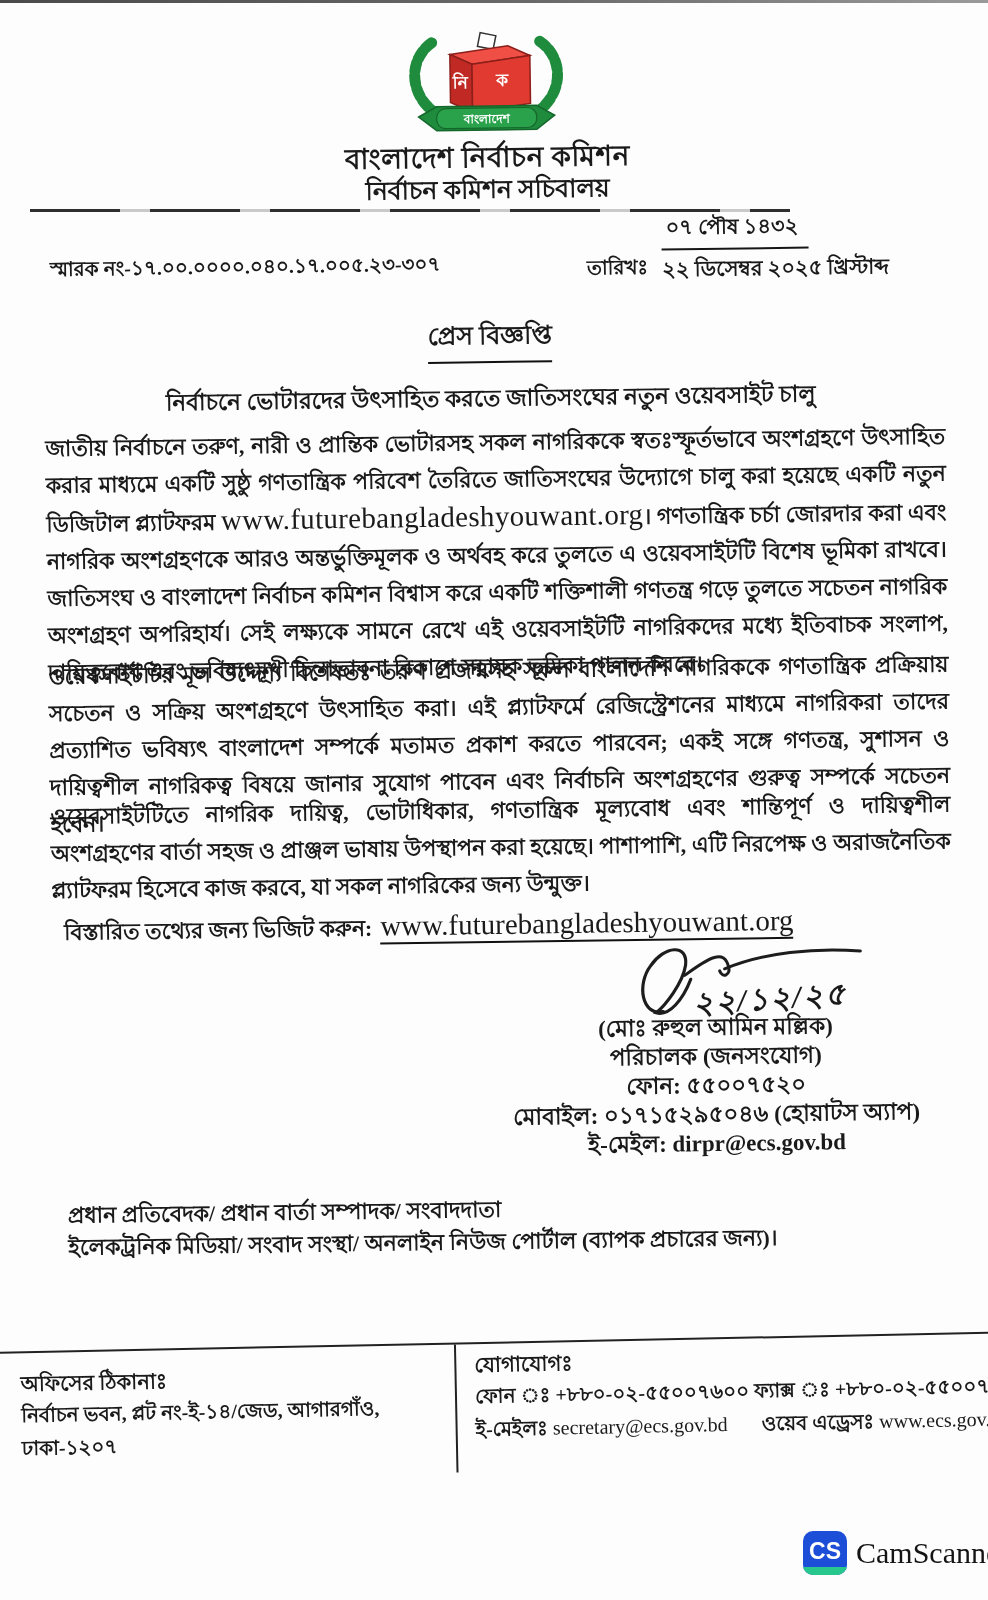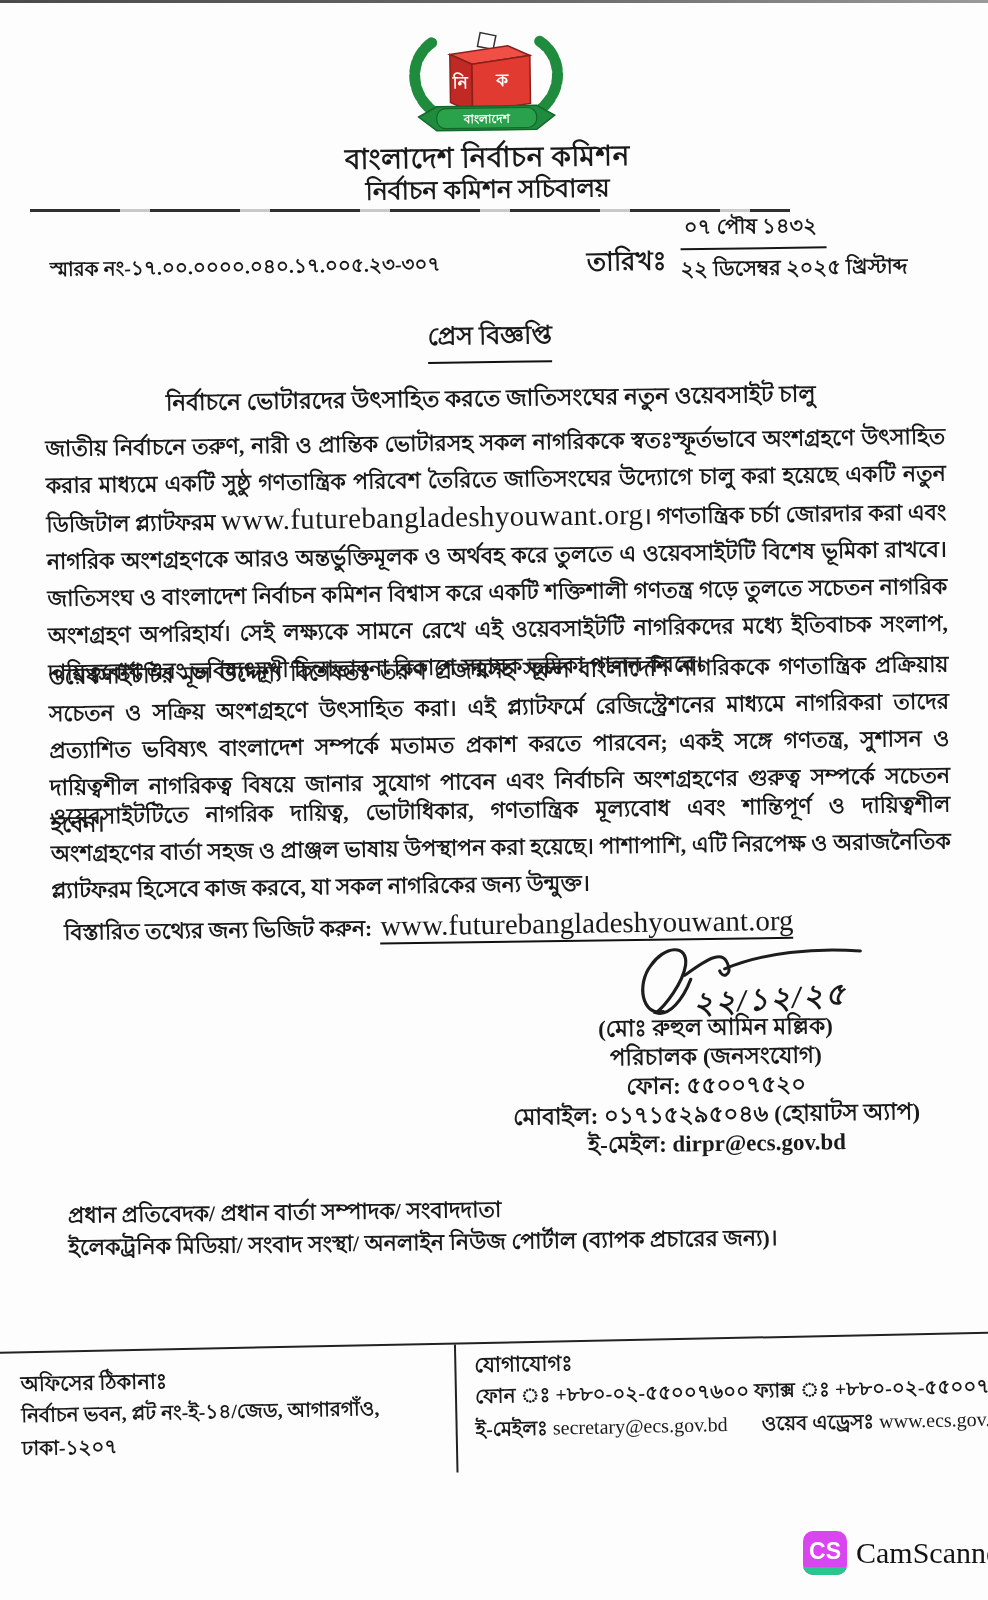--- a/index.html
+++ b/index.html
@@ -26,21 +26,21 @@
   
   .logo-wrap { position: absolute; top: 26px; left: 388px; width: 212px; height: 112px; }
   .org-name { position: absolute; top: 136px; left: 0; width: 988px; text-align: center;
               font-size: 28px; font-weight: 700; letter-spacing: .5px; }
   .org-dept { position: absolute; top: 170px; left: 0; width: 988px; text-align: center;
               font-size: 25px; font-weight: 700; }
 
   
   .memo { position: absolute; top: 248px; left: 55px; font-size: 20px; font-weight: 700; }
   .date-block { position: absolute; top: 214px; left: 592px; display: flex; align-items: flex-end; gap: 14px; }
-  .date-label { font-size: 26px; font-weight: 700; padding-bottom: 4px; }
+  .date-label { font-size: 20px; font-weight: 700; padding-bottom: 4px; }
   .date-stack { display: flex; flex-direction: column; align-items: flex-start; }
   .date-bn { font-size: 21px; font-weight: 700; border-bottom: 2px solid #161616; padding: 0 10px 2px 4px; }
   .date-gr { font-size: 21px; font-weight: 700; padding-top: 3px; }
 
   
   .press-heading-row { position: absolute; top: 316px; left: 0; width: 988px; text-align: center; }
   .press-heading { display: inline-block; font-size: 25px; font-weight: 700;
                    border-bottom: 2.5px solid #111; padding-bottom: 2px; }
   .press-title { position: absolute; top: 380px; left: 0; width: 988px; text-align: center;
                  font-size: 23px; font-weight: 700; }
@@ -77,21 +77,21 @@
   .footer-left { width: 470px; padding: 16px 0 0 36px; }
   .footer-right { flex: 1; border-left: 2px solid #222; padding: 6px 0 0 18px; }
   .footer-box .h { font-size: 21px; font-weight: 700; line-height: 30px; }
   .footer-box .t { font-size: 20px; font-weight: 700; line-height: 33px; }
   .footer-email-row { display: flex; gap: 34px; }
   .footer-latin { font-family: "Liberation Serif", serif; font-weight: 500; }
 
   
   .cs-wrap { position: absolute; top: 1531px; left: 803px; display: flex; align-items: center; gap: 9px; }
   .cs-badge { width: 44px; height: 44px; border-radius: 10px; position: relative; overflow: hidden;
-              background: #d946ef; display: flex; align-items: center; justify-content: center; }
+              background: #1d4ed8; display: flex; align-items: center; justify-content: center; }
   .cs-badge::after { content: ""; position: absolute; left: 0; right: 0; bottom: 0; height: 8px; background: #27c78e; }
   .cs-badge span { color: #fff; font-family: "Liberation Sans", sans-serif; font-weight: 700;
                    font-size: 23px; margin-top: -4px; }
   .cs-brand { font-size: 30px; color: #141414; white-space: nowrap; }
 </style>
 </head>
 <body>
 
 <div class="page">
   <div class="scan-top-line"></div>

